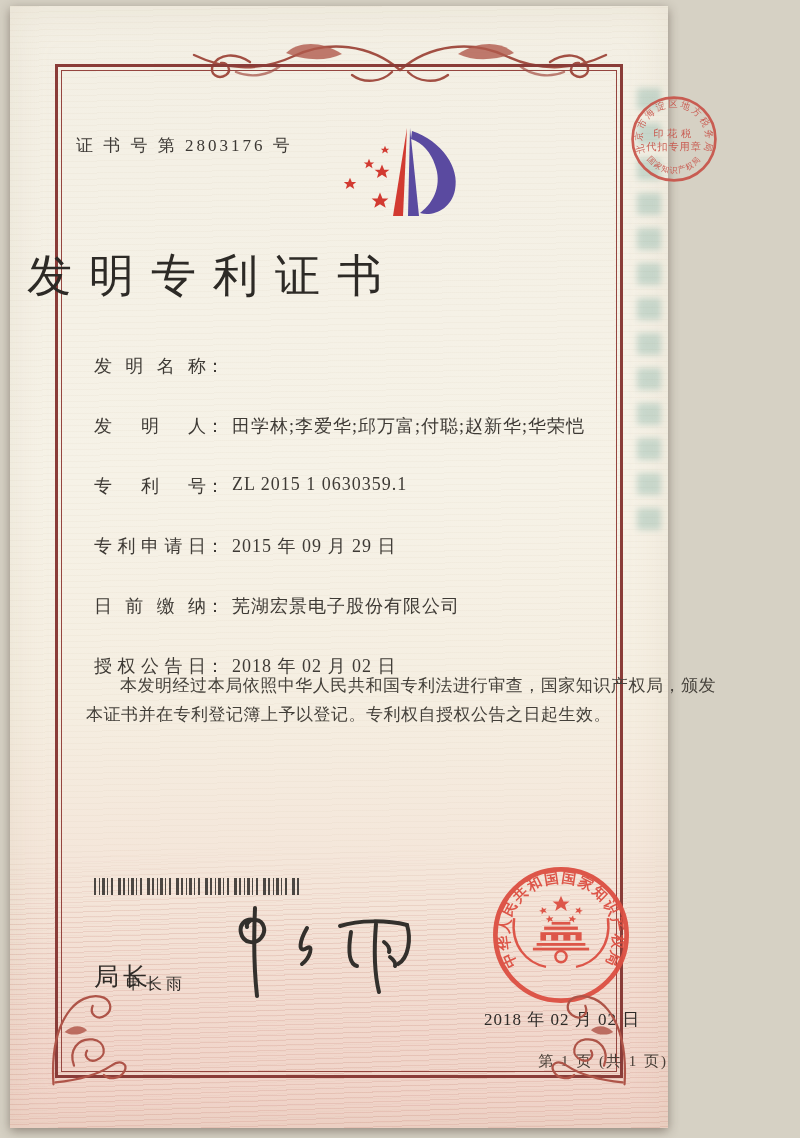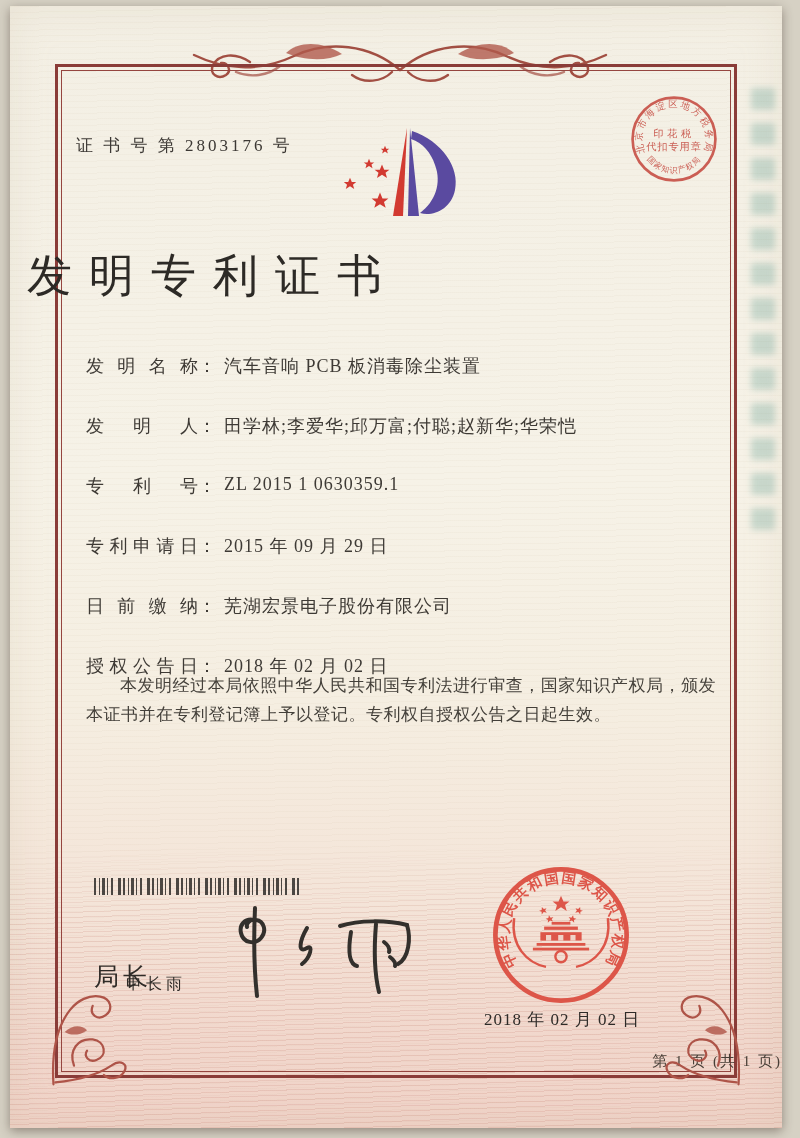--- a/index.html
+++ b/index.html
@@ -2,21 +2,21 @@
 <html><head>
 <meta charset="utf-8">
 <style>
   html,body{margin:0;padding:0;}
   body{
     width:800px;height:1138px;position:relative;overflow:hidden;
     background:#d6d1c4;
     font-family:"Liberation Serif","DejaVu Serif",serif;
   }
   .paper{
-    position:absolute;left:10px;top:6px;width:772px;height:1122px;
+    position:absolute;left:10px;top:6px;width:658px;height:1122px;
     background:linear-gradient(180deg,#f3efe4 0%,#f6f2e7 42%,#f5eee1 62%,#f4e4d8 80%,#f1d7cc 92%,#f0d3c8 100%);
     box-shadow:0 3px 10px rgba(60,45,35,.45), inset 0 0 40px rgba(190,170,140,.18);
   }
   .paper-texture{
     position:absolute;inset:0;pointer-events:none;
     background:repeating-linear-gradient(179deg,rgba(175,150,115,.05) 0 1px,transparent 1px 6px);
   }
   .waves{
     position:absolute;left:0;right:0;top:838px;bottom:0;pointer-events:none;
     background:repeating-linear-gradient(178deg,rgba(193,112,99,.17) 0 1px,transparent 1px 5px);
@@ -33,21 +33,21 @@
   .cert-no{
     position:absolute;left:66px;top:128px;
     font-size:17px;letter-spacing:3px;color:#3c3834;
   }
   .title{
     position:absolute;left:0;right:0;top:240px;text-align:left;
     font-size:45px;letter-spacing:17px;text-indent:17px;color:#2d2a26;font-weight:500;
   }
   .fields{position:absolute;left:76px;top:348px;width:640px;}
   .field-row{height:60px;display:flex;align-items:flex-start;font-size:18px;color:#3e3a35;}
-  .flabel{display:inline-block;width:112px;text-align:justify;text-align-last:justify;flex:none;}
+  .flabel{display:inline-block;width:112px;text-align:justify;text-align-last:justify;flex:none;margin-left:8px;}
   .fcolon{flex:none;}
   .fvalue{margin-left:8px;letter-spacing:1px;}
   .paras{position:absolute;left:76px;top:666px;width:630px;}
   .paras p{margin:0;font-size:17px;line-height:28.5px;color:#44403a;
     text-align:justify;text-indent:2em;letter-spacing:.5px;}
   .barcode{
     position:absolute;left:84px;top:872px;width:208px;height:17px;opacity:.85;
     background-image:repeating-linear-gradient(90deg,
       #2e2b28 0 2px,transparent 2px 5px,#2e2b28 5px 6px,transparent 6px 8px,
       #2e2b28 8px 11px,transparent 11px 13px,#2e2b28 13px 14px,transparent 14px 17px,
@@ -142,21 +142,20 @@
     <text x="55" y="53" text-anchor="middle" font-size="11.5" letter-spacing="4" fill="#c8544a">印花税</text>
     <text x="55" y="67" text-anchor="middle" font-size="11.5" letter-spacing="1" fill="#c8544a">代扣专用章</text>
   </svg>
 
   <div class="title">发明专利证书</div>
 
   <div class="fields">
     <div class="field-row">
       <span class="flabel">发明名称</span>
         <span class="fcolon">：</span>
-      <span class="fvalue">汽车音响 PCB 板消毒除尘装置</span>
     </div>
     <div class="field-row">
       <span class="flabel">发明人</span>
         <span class="fcolon">：</span>
       <span class="fvalue">田学林;李爱华;邱万富;付聪;赵新华;华荣恺</span>
     </div>
     <div class="field-row">
       <span class="flabel">专利号</span>
         <span class="fcolon">：</span>
       <span class="fvalue">ZL 2015 1 0630359.1</span>

